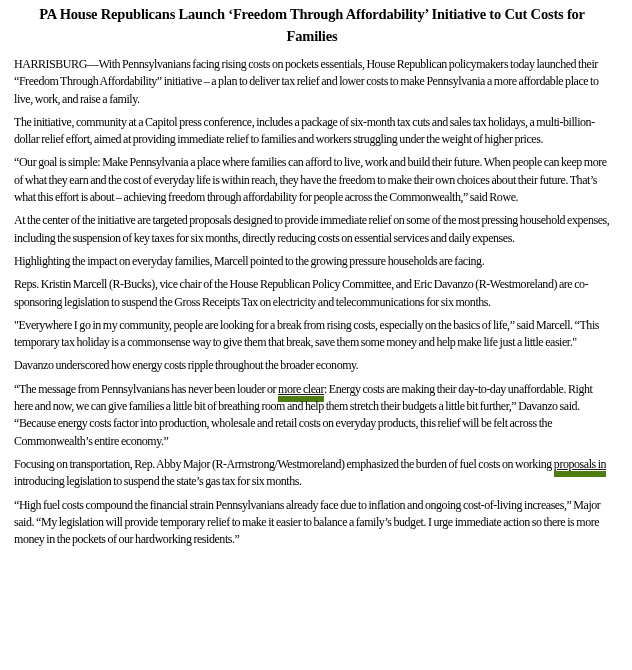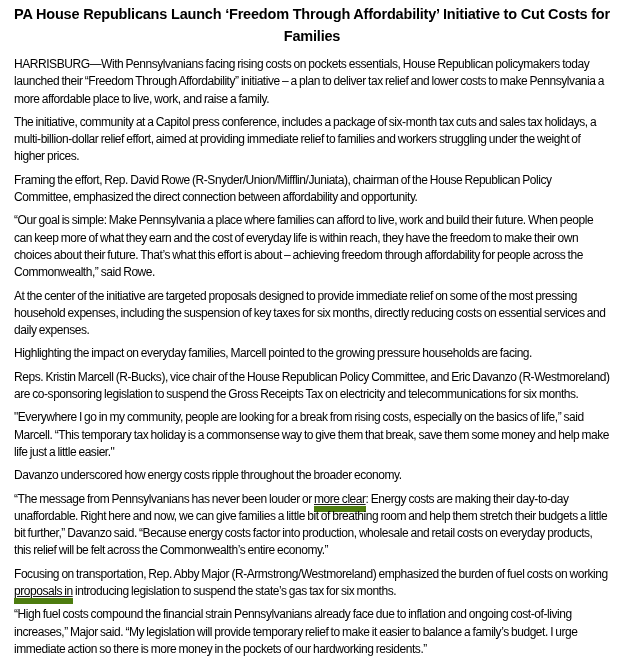--- a/index.html
+++ b/index.html
@@ -9,21 +9,21 @@
   }
   .page {
     position: relative;
     width: 632px;
     height: 670px;
     box-sizing: border-box;
     background: #ffffff;
     color: #000000;
     padding: 3px 22px 0 14px;
     overflow: hidden;
-    font-family: Liberation Sans, sans-serif;
+    font-family: Liberation Serif, serif;
   }
   .title {
     font-size: 14.5px;
     font-weight: bold;
     text-align: center;
     line-height: 22px;
     letter-spacing: -0.2px;
     margin: 0 0 9px 0;
   }
   p.body-para {
@@ -45,21 +45,20 @@
 <body>
 
 <div class="page">
 
   <h1 class="title">PA House Republicans Launch ‘Freedom Through Affordability’ Initiative to Cut Costs for Families</h1>
 
   <p class="body-para">HARRISBURG—With Pennsylvanians facing rising costs on pockets essentials, House Republican policymakers today launched their “Freedom Through Affordability” initiative – a plan to deliver tax relief and lower costs to make Pennsylvania a more affordable place to live, work, and raise a family.</p>
 
   <p class="body-para">The initiative, community at a Capitol press conference, includes a package of six-month tax cuts and sales tax holidays, a multi-billion-dollar relief effort, aimed at providing immediate relief to families and workers struggling under the weight of higher prices.</p>
 
-  <p class="body-para">Framing the effort, Rep. David Rowe (R-Snyder/Union/Mifflin/Juniata), chairman of the House Republican Policy Committee, emphasized the direct connection between affordability and opportunity.</p>
 
   <p class="body-para">“Our goal is simple: Make Pennsylvania a place where families can afford to live, work and build their future. When people can keep more of what they earn and the cost of everyday life is within reach, they have the freedom to make their own choices about their future. That’s what this effort is about – achieving freedom through affordability for people across the Commonwealth,” said Rowe.</p>
 
   <p class="body-para">At the center of the initiative are targeted proposals designed to provide immediate relief on some of the most pressing household expenses, including the suspension of key taxes for six months, directly reducing costs on essential services and daily expenses.</p>
 
 
   <p class="body-para">Highlighting the impact on everyday families, Marcell pointed to the growing pressure households are facing.</p>
 
   <p class="body-para">Reps. Kristin Marcell (R-Bucks), vice chair of the House Republican Policy Committee, and Eric Davanzo (R-Westmoreland) are co-sponsoring legislation to suspend the Gross Receipts Tax on electricity and telecommunications for six months.</p>
 

